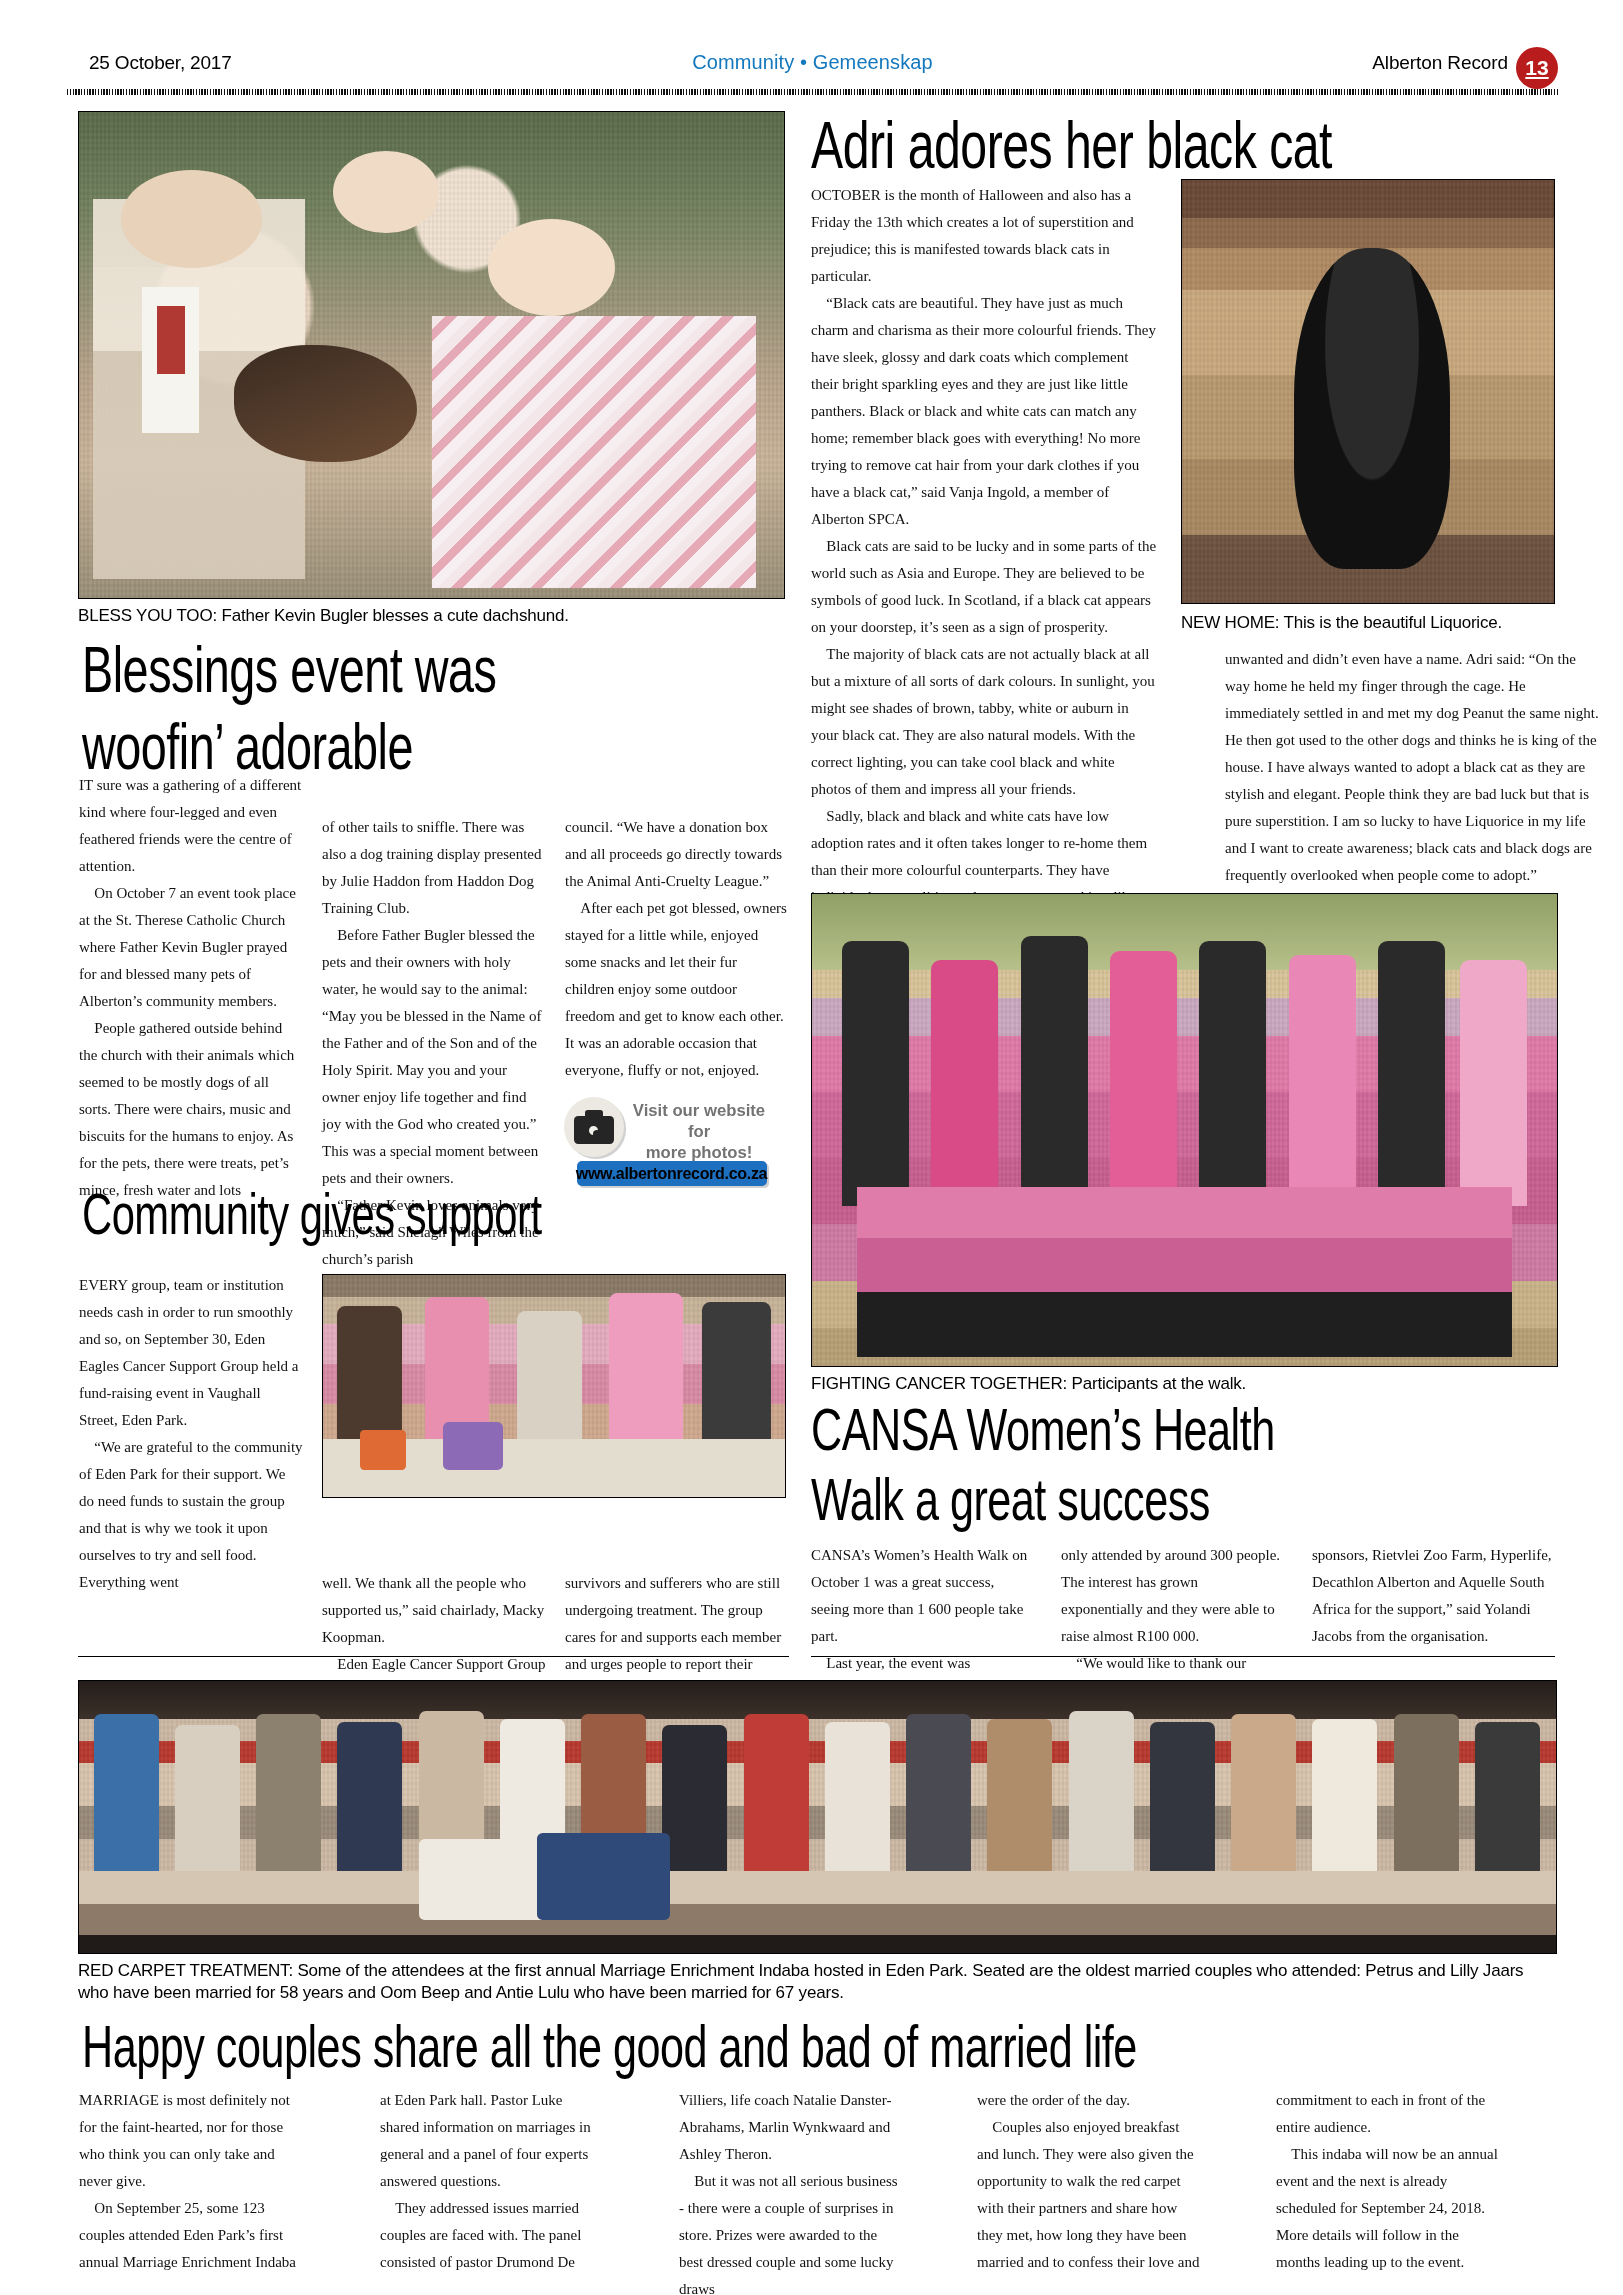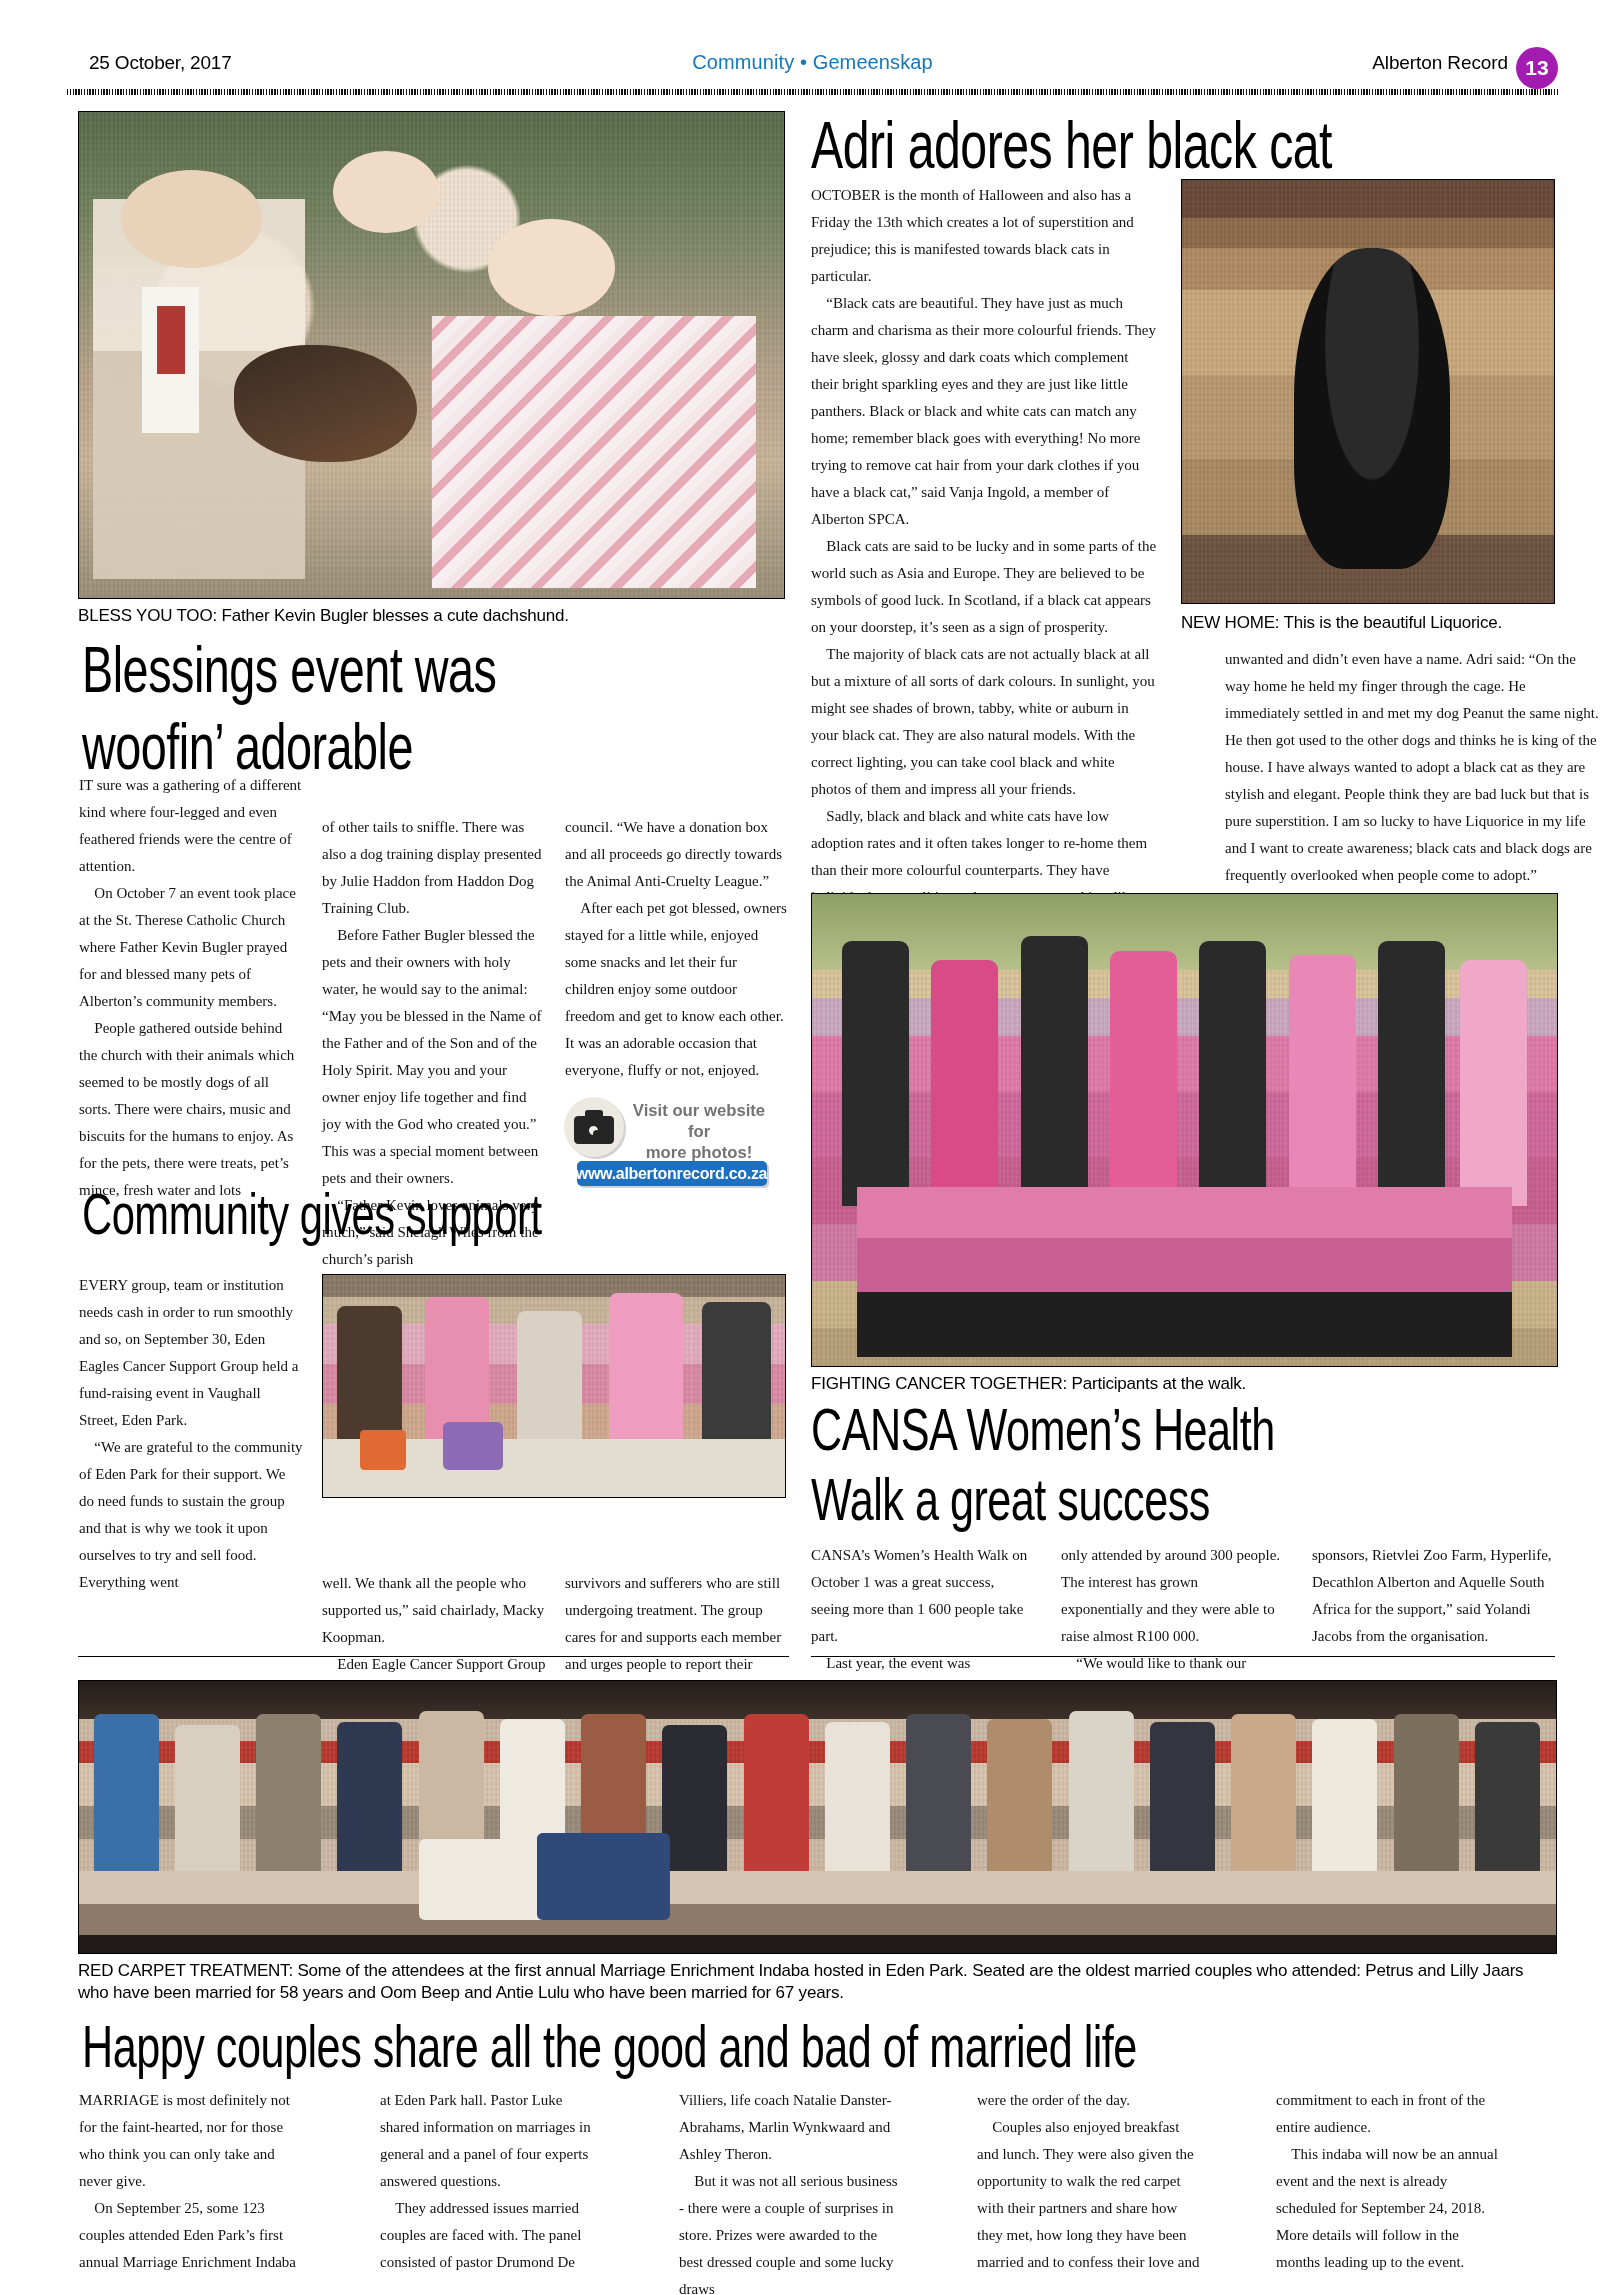--- a/index.html
+++ b/index.html
@@ -11,22 +11,22 @@
   }
   
   .masthead{position:absolute;left:67px;top:52px;width:1491px;height:35px;}
   .mast-date{position:absolute;left:0;top:0;font-family:"Liberation Sans",sans-serif;
     font-size:19px;letter-spacing:-0.2px;color:#000;margin-left:22px;}
   .mast-center{position:absolute;left:0;right:0;top:-0.7px;text-align:center;
     font-family:"Liberation Sans",sans-serif;font-size:20px;color:#1378bd;letter-spacing:0.1px;}
   .mast-right{position:absolute;right:50px;top:0;font-family:"Liberation Sans",sans-serif;
     font-size:19px;color:#000;letter-spacing:-0.1px;}
   .pagenum{position:absolute;right:0;top:-4.9px;width:42px;height:42px;border-radius:50%;
-    background:#a21caf;color:#fff;font-family:"Liberation Sans",sans-serif;font-weight:bold;
-    font-size:21px;display:flex;align-items:center;justify-content:center;}
+    background:#b91c1c;color:#fff;font-family:"Liberation Sans",sans-serif;font-weight:bold;
+    font-size:21px;display:flex;align-items:center;justify-content:center;text-decoration:underline;}
   .mast-rule{position:absolute;left:67px;top:89px;width:1491px;height:6.2px;
     background:repeating-linear-gradient(90deg,#111 0 1.4px,#fff 1.4px 2.8px);}
 
   
   .hl{font-family:"Liberation Sans",sans-serif;font-weight:400;color:#000;
       transform:scaleX(.72);transform-origin:left center;white-space:nowrap;letter-spacing:-0.7px;}
   .cap{font-family:"Liberation Sans",sans-serif;font-size:17px;line-height:21.5px;color:#000;
        letter-spacing:-0.2px;}
   .body{font-family:"Liberation Serif",serif;font-size:15px;line-height:27px;
         color:#111;text-align:left;hyphens:none;}
@@ -67,21 +67,21 @@
      background:#ece9e2;box-shadow:2.1px 2.1px 0 rgba(0,0,0,.18);}
   .promo .cam-body{position:absolute;left:9.7px;top:19.4px;width:40px;height:28px;border-radius:4.2px;background:#252525;}
   .promo .cam-top{position:absolute;left:21px;top:13px;width:18px;height:8.3px;border-radius:2.8px 2.8px 0 0;background:#252525;}
   .promo .cam-lens{position:absolute;left:22px;top:26px;width:15.3px;height:15.3px;border-radius:50%;
      background:#f1efe9;border:3.5px solid #252525;box-sizing:border-box;}
   .promo .cam-lens i{position:absolute;left:3.5px;top:3.5px;width:8.3px;height:8.3px;border-radius:50%;background:#252525;display:block;}
   .promo .ptext{position:absolute;left:67px;top:2.8px;width:136px;text-align:center;
      font-family:"Liberation Sans",sans-serif;font-weight:bold;font-size:16.7px;line-height:21px;color:#737373;}
   .promo .purl{position:absolute;left:12.5px;top:64px;width:190px;height:25px;border-radius:4.9px;
      background:#1d6fc0;box-shadow:2.1px 2.1px 0 rgba(0,0,0,.18);
-     color:#ffffff;font-family:"Liberation Sans",sans-serif;font-weight:bold;font-size:16px;
+     color:#000000;font-family:"Liberation Sans",sans-serif;font-weight:bold;font-size:16px;
      display:flex;align-items:center;justify-content:center;letter-spacing:-0.3px;}
 
   .rule{position:absolute;background:#000;}
 </style>
 </head>
 <body>
 
 <div class="page">
 
   <div class="masthead">

